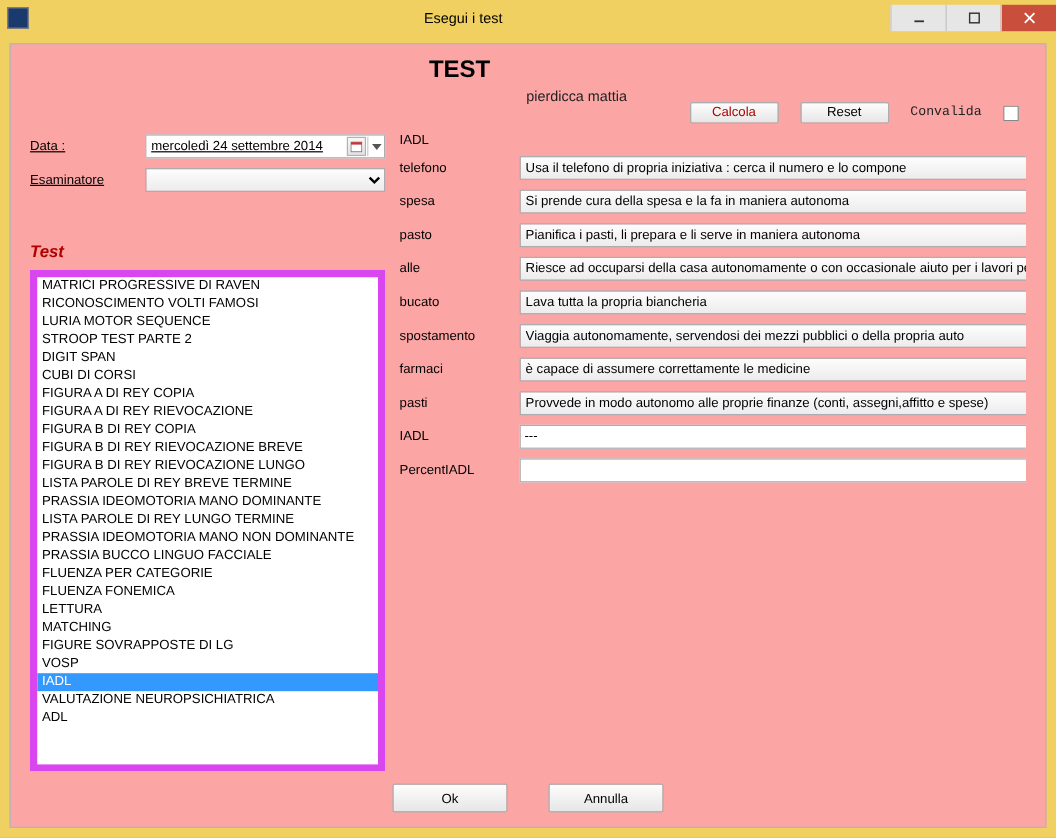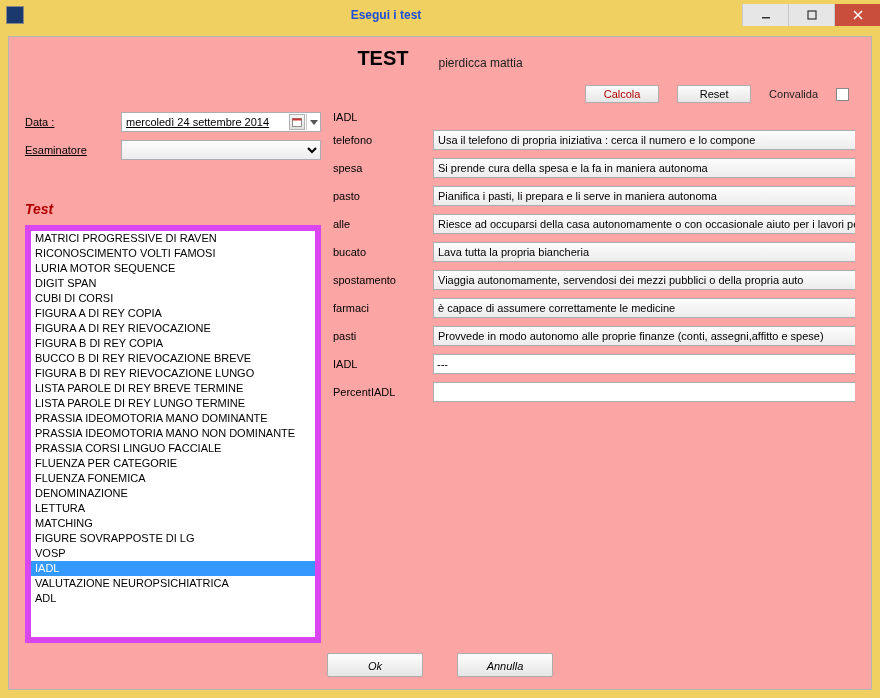--- a/index.html
+++ b/index.html
@@ -1,52 +1,52 @@
 <!DOCTYPE html>
 <html><head>
 <meta charset="utf-8">
 <style>
   * { box-sizing: border-box; font-family: "Segoe UI", Tahoma, sans-serif; }
   body { margin: 0; background: #f0d060; width: 880px; height: 698px; overflow: hidden; }
   .window { width: 880px; height: 698px; display: flex; flex-direction: column; }
   .titlebar { height: 30px; background: #f0d060; display: flex; align-items: center; }
   .titlebar .icon { width: 18px; height: 18px; margin: 0 6px; background: #1a3a6e; border: 1px solid #888; }
-  .titlebar .title { flex: 1; text-align: center; font-size: 12px; color: #1d4ed8; font-weight: bold; }
+  .titlebar .title { flex: 1; text-align: center; font-size: 12px; color: #000000; }
   .titlebar .btns { display: flex; }
   .titlebar .btn { width: 46px; height: 22px; background: #e6e6e6; border-left: 1px solid #c8c8c8; display: flex; align-items: center; justify-content: center; }
   .titlebar .btn.close { background: #c94f3c; color: #fff; }
   .titlebar svg { width: 10px; height: 10px; }
   .content { flex: 1; margin: 6px 8px 8px 8px; background: #fca5a5; border: 1px solid #b5b5b5; position: relative; padding: 10px 16px 12px 16px; display: flex; flex-direction: column; }
   .header-row { display: flex; align-items: baseline; justify-content: center; gap: 30px; height: 28px; }
   .header-row .big { font-size: 20px; font-weight: bold; }
-  .header-row .patient { font-size: 12px; color: #222; position: relative; top: 2px; }
+  .header-row .patient { font-size: 12px; color: #222; position: relative; top: 20px; }
   .action-row { display: flex; justify-content: flex-end; align-items: center; gap: 18px; margin-top: 6px; height: 26px; padding-right: 6px;}
   .stdbtn { font-size: 11px; padding: 2px 0; width: 74px; background: linear-gradient(#fdfdfd,#e6e6e6); border: 1px solid #adadad; border-radius: 2px; text-align: center; cursor: default; }
   .stdbtn.red { color: #b00000; }
   .chk { width: 13px; height: 13px; border: 1px solid #888; background: #fff; }
-  .lbl { font-size: 11px; color: #222; }
+  .lbl { font-size: 11px; color: #222; font-family: Liberation Mono, monospace; }
   .body-area { flex: 1; display: flex; gap: 12px; margin-top: 4px; overflow: hidden; }
   .left-col { width: 310px; display: flex; flex-direction: column; }
   .right-col { flex: 1; display: flex; flex-direction: column; }
   .form-row { display: flex; align-items: center; margin-bottom: 6px; height: 22px; text-decoration: underline; }
   .form-row .flabel { width: 96px; font-size: 11px; }
   .datebox { display: flex; width: 200px; height: 20px; border: 1px solid #abadb3; background: #fff; font-size: 11px; align-items: center; padding-left: 4px; }
   .datebox .cal { width: 16px; height: 16px; margin-left: auto; margin-right: 1px; background: linear-gradient(#f7f7f7,#e2e2e2); border: 1px solid #b2b2b2; display:flex; align-items:center; justify-content:center;}
   .datebox .dd { width: 14px; height: 16px; border-left: 1px solid #ccc; display:flex; align-items:center; justify-content:center;}
   select.combo, .combo { width: 200px; height: 20px; font-size: 11px; border: 1px solid #abadb3; background: linear-gradient(#fdfdfd,#ececec); padding-left: 3px;}
   .section-title { font-size: 14px; font-weight: bold; font-style: italic; color: #b00000; margin: 34px 0 8px 0; }
   .listbox { flex: 1; border: 6px solid #d946ef; background: #fff; overflow-y: scroll; font-size: 11px; }
   .listbox .item { padding: 0 4px; line-height: 15px; white-space: nowrap; cursor: default; user-select: none; }
   .listbox .item.selected { background: #3399ff; color: #fff; }
   .iadl-title { font-size: 11px; margin-bottom: 6px; }
   .field-row { display: flex; align-items: center; margin-bottom: 6px; height: 22px; }
   .field-row .flabel { width: 100px; font-size: 11px; }
   .field-row select { flex: 1; height: 20px; font-size: 11px; border: 1px solid #abadb3; background: linear-gradient(#fdfdfd,#ececec); }
   .field-row input[type=text] { flex: 1; height: 20px; font-size: 11px; border: 1px solid #abadb3; background: #fff; padding: 0 3px; }
-  .footer { display: flex; justify-content: center; gap: 34px; margin-top: 10px; font-style: italic; }
+  .footer { display: flex; justify-content: center; gap: 34px; margin-top: 10px; }
   .footer .stdbtn { width: 96px; height: 24px; line-height: 20px; }
   .tri-down { width:0; height:0; border-left:4px solid transparent; border-right:4px solid transparent; border-top:5px solid #555;}
 </style>
 </head>
 <body>
 
 <div class="window">
   <div class="titlebar">
     <div class="icon"></div>
     <div class="title">Esegui i test</div>
@@ -106,35 +106,35 @@
             <option></option>
           </select>
         </div>
 
         <div class="section-title">Test</div>
 
         <div class="listbox" id="testlist">
             <div class="item">MATRICI PROGRESSIVE DI RAVEN</div>
             <div class="item">RICONOSCIMENTO VOLTI FAMOSI</div>
             <div class="item">LURIA MOTOR SEQUENCE</div>
+            <div class="item">STROOP TEST PARTE 2</div>
             <div class="item">DIGIT SPAN</div>
             <div class="item">CUBI DI CORSI</div>
             <div class="item">FIGURA A DI REY COPIA</div>
             <div class="item">FIGURA A DI REY RIEVOCAZIONE</div>
             <div class="item">FIGURA B DI REY COPIA</div>
-            <div class="item">BUCCO B DI REY RIEVOCAZIONE BREVE</div>
+            <div class="item">FIGURA B DI REY RIEVOCAZIONE BREVE</div>
             <div class="item">FIGURA B DI REY RIEVOCAZIONE LUNGO</div>
             <div class="item">LISTA PAROLE DI REY BREVE TERMINE</div>
+            <div class="item">PRASSIA IDEOMOTORIA MANO DOMINANTE</div>
             <div class="item">LISTA PAROLE DI REY LUNGO TERMINE</div>
-            <div class="item">PRASSIA IDEOMOTORIA MANO DOMINANTE</div>
             <div class="item">PRASSIA IDEOMOTORIA MANO NON DOMINANTE</div>
-            <div class="item">PRASSIA CORSI LINGUO FACCIALE</div>
+            <div class="item">PRASSIA BUCCO LINGUO FACCIALE</div>
             <div class="item">FLUENZA PER CATEGORIE</div>
             <div class="item">FLUENZA FONEMICA</div>
-            <div class="item">DENOMINAZIONE</div>
             <div class="item">LETTURA</div>
             <div class="item">MATCHING</div>
             <div class="item">FIGURE SOVRAPPOSTE DI LG</div>
             <div class="item">VOSP</div>
             <div class="item selected">IADL</div>
             <div class="item">VALUTAZIONE NEUROPSICHIATRICA</div>
             <div class="item">ADL</div>
           </div>
       </div>
 

